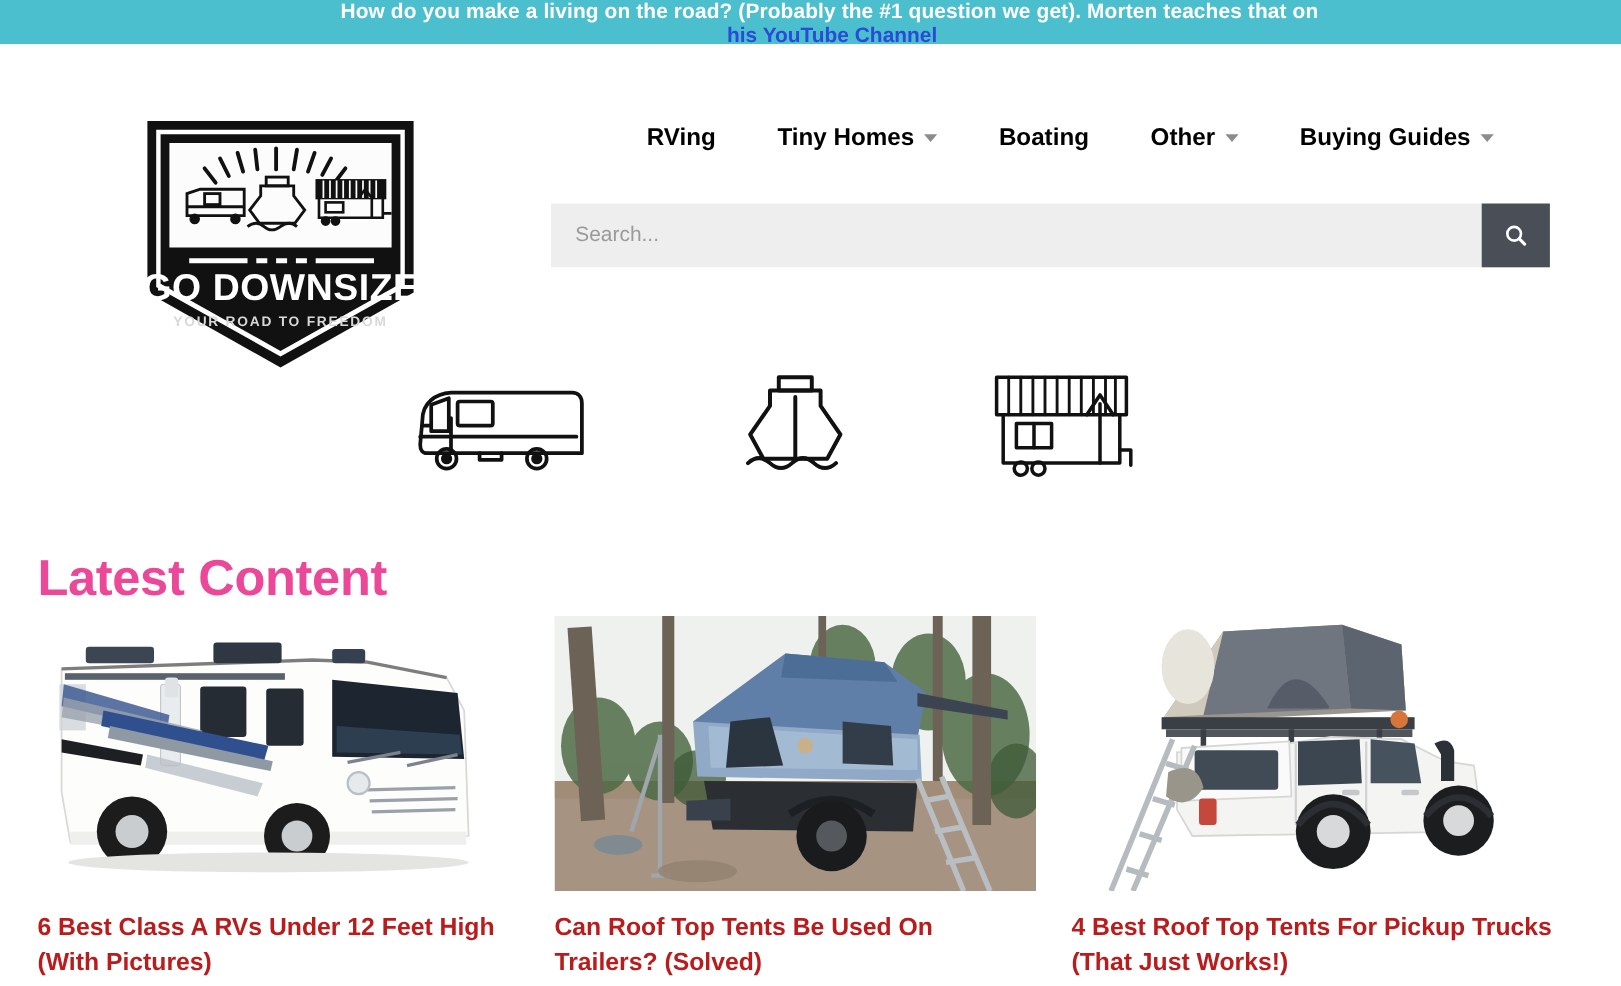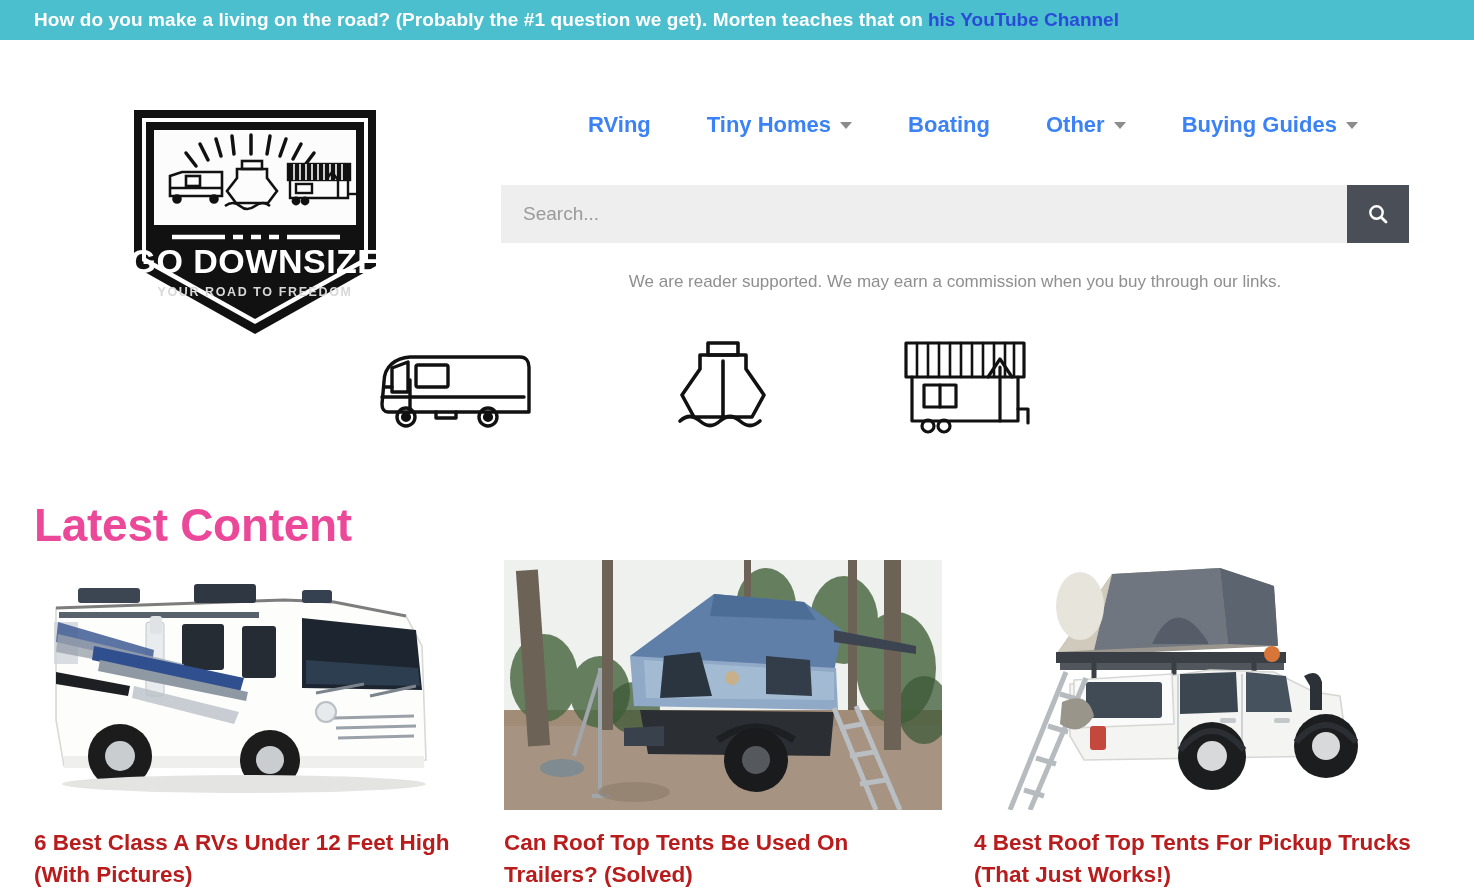--- a/index.html
+++ b/index.html
@@ -13,20 +13,21 @@
   }
 
   
   .top-banner {
     width: 100%;
     height: 40px;
     background: #4cbfce;
     display: flex;
     align-items: center;
     padding-left: 34px;
+    flex-direction: column;
   }
   .top-banner-text {
     color: #ffffff;
     font-size: 19px;
     font-weight: 600;
     letter-spacing: .1px;
     white-space: nowrap;
   }
   .top-banner-link {
     color: #2a4bd7;
@@ -59,21 +60,21 @@
     left: 560px;
     top: 72px;
     display: flex;
     align-items: center;
     gap: 0px;
   }
   .nav-item {
     display: flex;
     align-items: center;
     gap: 9px;
-    color: #3b82f6;
+    color: #000000;
     font-size: 22px;
     font-weight: 600;
     padding: 0 28px;
     cursor: pointer;
     white-space: nowrap;
   }
   .caret {
     width: 0; height: 0;
     border-left: 6px solid transparent;
     border-right: 6px solid transparent;
@@ -269,21 +270,20 @@
   <div class="search-wrap">
     <input class="search-input" type="text" placeholder="Search..." style="">
     <button class="search-btn">
       <svg width="24" height="24" viewBox="0 0 24 24" aria-hidden="true">
         <circle cx="10.5" cy="10.5" r="6.2" fill="none" stroke="#ffffff" stroke-width="2.4"></circle>
         <line x1="15.2" y1="15.2" x2="20" y2="20" stroke="#ffffff" stroke-width="2.8" stroke-linecap="round"></line>
       </svg>
     </button>
   </div>
 
-  <div class="disclaimer">We are reader supported. We may earn a commission when you buy through our links.</div>
 </div>
 
 <div class="cat-icon" id="cat-rv">
   <svg width="172" height="100" viewBox="0 0 172 100" aria-hidden="true">
     <g fill="none" stroke="#111111" stroke-width="3.4" stroke-linejoin="round" stroke-linecap="round">
       <path d="M14 42 C14 26 26 18 40 17 L150 17 C156 17 159 21 159 27 L159 72 L18 72 C14 72 12 69 12 64 Z"></path>
       <path d="M12 57 L154 57"></path>
       <path d="M22 28 L38 22 L38 52 L22 52 Z"></path>
       <rect x="46" y="25" width="32" height="22" rx="2"></rect>
       <path d="M40 40 L40 72"></path>

